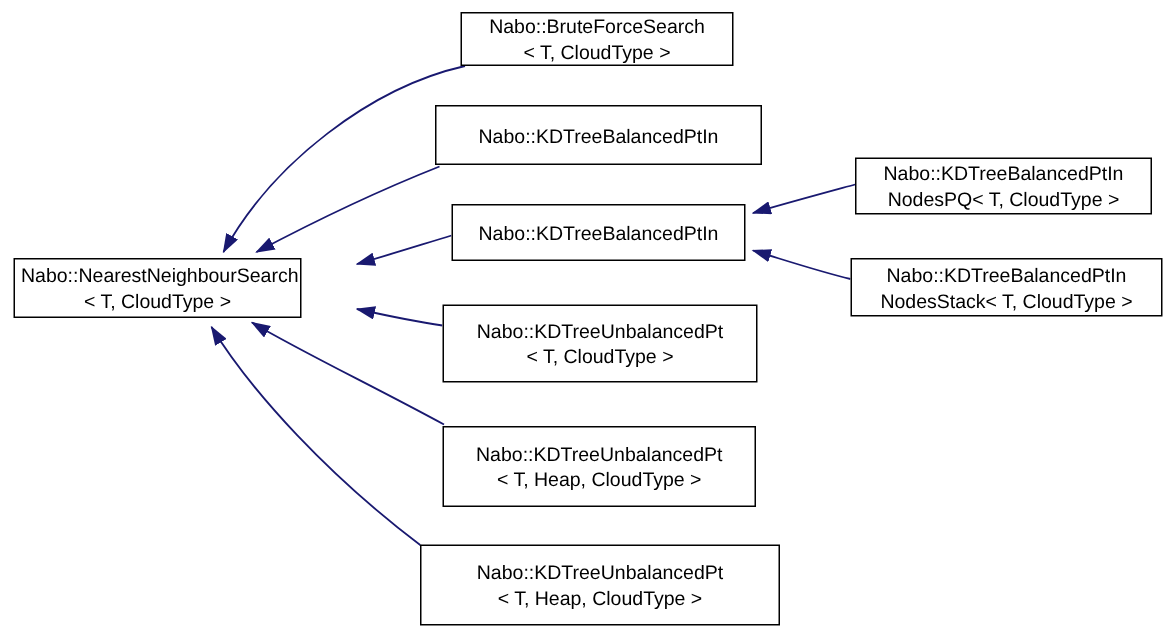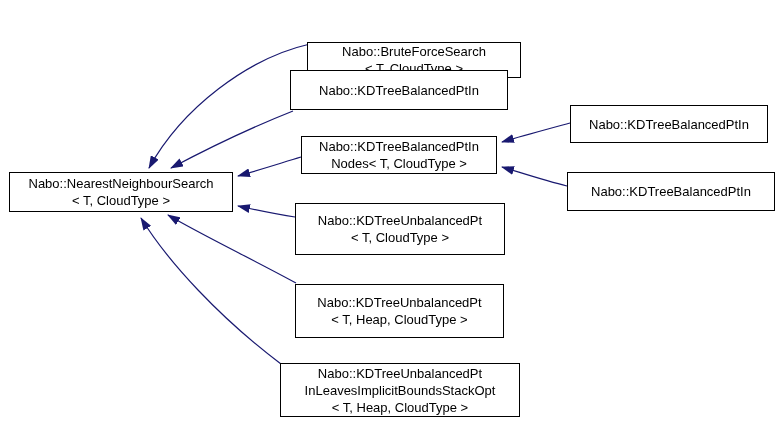--- a/index.html
+++ b/index.html
@@ -62,56 +62,56 @@
     <path class="edge" d="M 310,44 C 248,58 182,108 149,168" marker-end="url(#arrow)"></path>
     <path class="edge" d="M 293,111 C 250,128 205,150 171,168" marker-end="url(#arrow)"></path>
     <path class="edge" d="M 301,157 C 278,164 256,171 238,176" marker-end="url(#arrow)"></path>
     <path class="edge" d="M 295,217 C 274,214 256,210 238,206" marker-end="url(#arrow)"></path>
     <path class="edge" d="M 296,283 C 252,259 200,234 168,215" marker-end="url(#arrow)"></path>
     <path class="edge" d="M 281,364 C 220,318 168,262 141,218" marker-end="url(#arrow)"></path>
     <path class="edge" d="M 570,123 C 548,129 522,136 502,142" marker-end="url(#arrow)"></path>
     <path class="edge" d="M 567,186 C 546,181 522,173 502,167" marker-end="url(#arrow)"></path>
   </svg>
 
-  <div class="node" style="left:9px; top:172px; width:224px; height:40px;">
+  <div class="node" style="left:9px; top:172px; width:192px; height:40px;">
     <div class="line">Nabo::NearestNeighbourSearch</div>
     <div class="line">&lt; T, CloudType &gt;</div>
   </div>
 
-  <div class="node" style="left:307px; top:8px; width:214px; height:36px;margin-top:34px;">
+  <div class="node" style="left:307px; top:8px; width:182px; height:36px;">
     <div class="line">Nabo::BruteForceSearch</div>
     <div class="line">&lt; T, CloudType &gt;</div>
   </div>
 
   <div class="node" style="left:290px; top:70px; width:218px; height:40px;">
     <div class="line">Nabo::KDTreeBalancedPtIn</div>
   </div>
 
   <div class="node" style="left:301px; top:136px; width:196px; height:38px;">
     <div class="line">Nabo::KDTreeBalancedPtIn</div>
-    <div class="line">Nodes&lt; T, CloudType &gt;</div>
   </div>
 
   <div class="node" style="left:570px; top:105px; width:198px; height:38px;">
     <div class="line">Nabo::KDTreeBalancedPtIn</div>
+    <div class="line">NodesPQ&lt; T, CloudType &gt;</div>
   </div>
 
   <div class="node" style="left:567px; top:172px; width:208px; height:39px;">
     <div class="line">Nabo::KDTreeBalancedPtIn</div>
+    <div class="line">NodesStack&lt; T, CloudType &gt;</div>
   </div>
 
   <div class="node" style="left:295px; top:203px; width:210px; height:52px;">
     <div class="line">Nabo::KDTreeUnbalancedPt</div>
     <div class="line">&lt; T, CloudType &gt;</div>
   </div>
 
   <div class="node" style="left:295px; top:284px; width:209px; height:54px;">
     <div class="line">Nabo::KDTreeUnbalancedPt</div>
     <div class="line">&lt; T, Heap, CloudType &gt;</div>
   </div>
 
   <div class="node" style="left:280px; top:363px; width:240px; height:54px;">
     <div class="line">Nabo::KDTreeUnbalancedPt</div>
-    <div class="line">InLeavesImplicitBoundsStackOpt</div>
     <div class="line">&lt; T, Heap, CloudType &gt;</div>
   </div>
 
 </div>
 
 </body></html>

